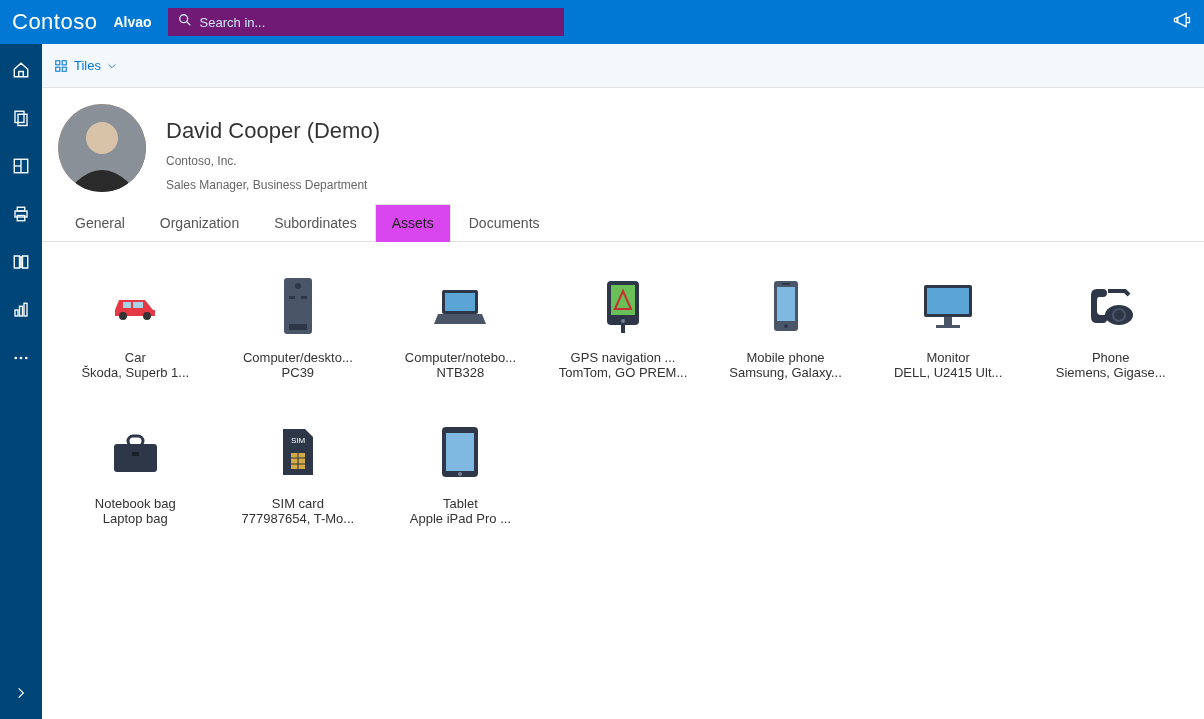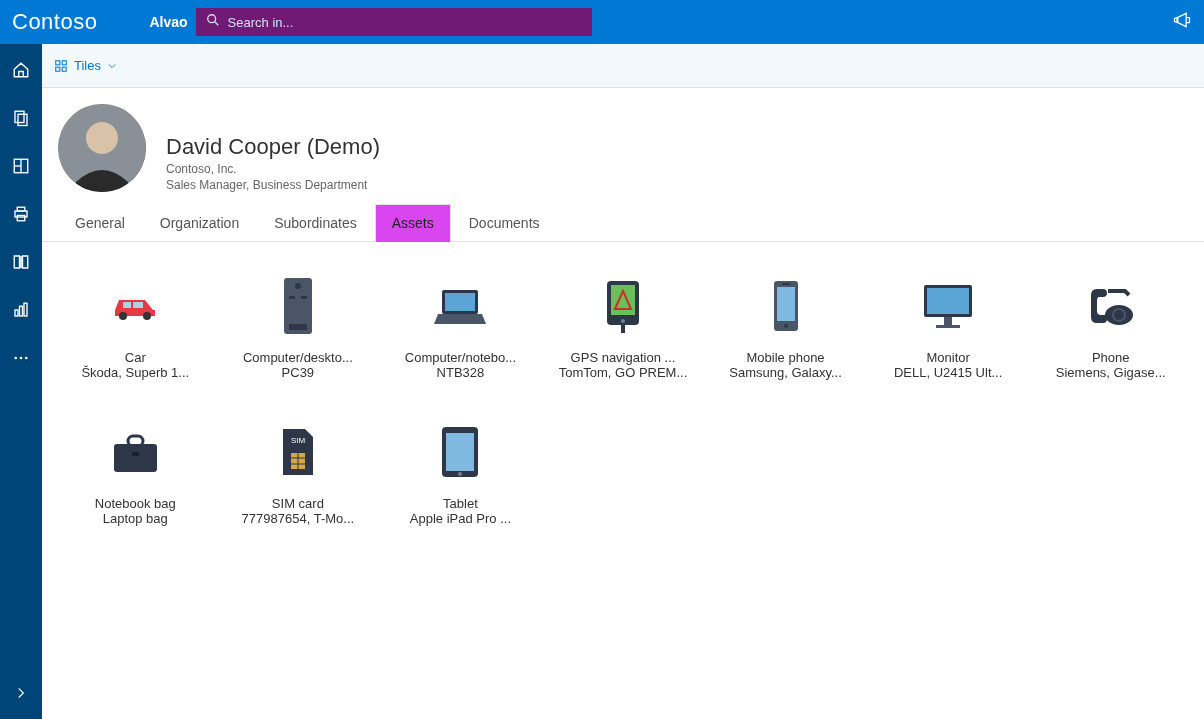--- a/index.html
+++ b/index.html
@@ -4,24 +4,24 @@
   <style>
     * { margin: 0; padding: 0; box-sizing: border-box; }
     body { font-family: 'Segoe UI', Tahoma, sans-serif; background: #fff; overflow: hidden; }
     
     .topbar {
       height: 44px;
       background: #0078d4;
       display: flex;
       align-items: center;
       padding: 0 12px;
-      gap: 8px;
+      gap: 16px;
     }
     .brand { color: #fff; font-size: 22px; font-weight: 300; letter-spacing: 0.5px; }
-    .app-name { color: #fff; font-size: 14px; font-weight: 600; margin-left: 44px; }
+    .app-name { color: #fff; font-size: 14px; font-weight: 600; }
     .search-box {
       display: flex;
       align-items: center;
       background: #701a75;
       height: 28px;
       width: 396px;
       padding: 0 10px;
       gap: 8px;
       justify-content: space-between;
     }
@@ -87,21 +87,21 @@
       width: 88px;
       height: 88px;
       border-radius: 50%;
       background: linear-gradient(135deg, #c0a080 0%, #8a6f52 60%, #333 100%);
       display: flex;
       align-items: center;
       justify-content: center;
       overflow: hidden;
     }
     .profile-info h1 { font-size: 22px; font-weight: 400; color: #333; }
-    .profile-info .sub { font-size: 12px; color: #666; margin-top: 2px; }
+    .profile-info .sub { font-size: 12px; color: #666; margin-top: 10px; }
     
     .tabs {
       display: flex;
       padding: 0 16px;
       border-bottom: 1px solid #e1e1e1;
       gap: 1px;
     }
     .tab {
       padding: 10px 16px;
       font-size: 14px;

